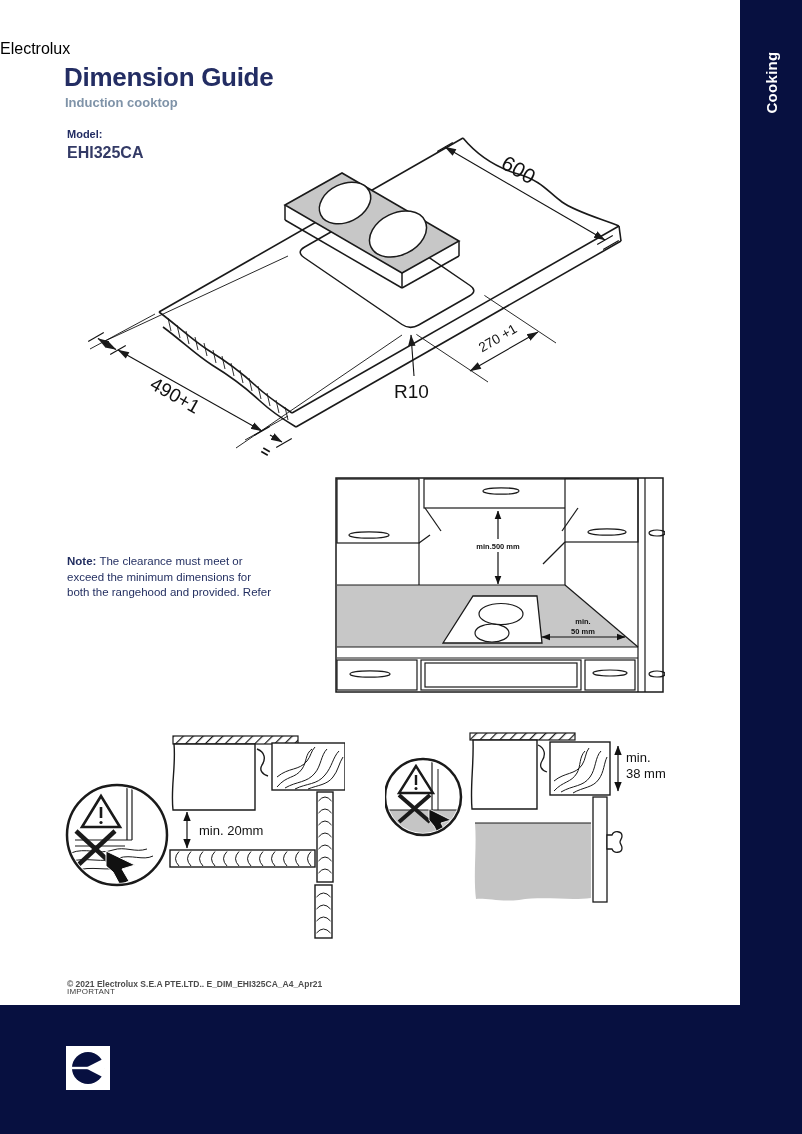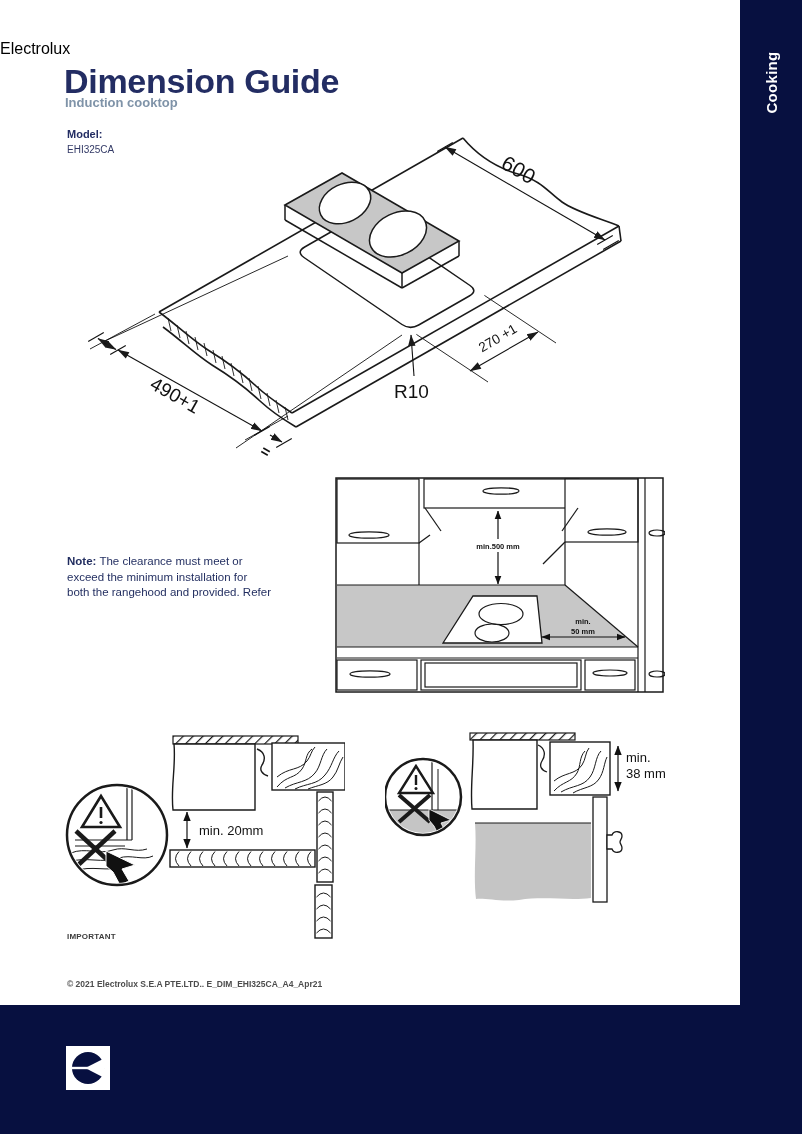--- a/index.html
+++ b/index.html
@@ -3,30 +3,30 @@
 <meta charset="utf-8">
 <style>
   html,body{margin:0;padding:0;background:#ffffff;}
   .page{position:relative;width:802px;height:1134px;background:#fff;overflow:hidden;
         font-family:"Liberation Sans",sans-serif;}
   .side-strip{position:absolute;left:740px;top:0;width:62px;height:1134px;background:var(--navy);}
   .cooking-tab{position:absolute;left:740px;top:0;width:62px;height:165px;display:flex;
         align-items:center;justify-content:center;}
   .cooking-tab span{transform:rotate(-90deg);color:#fff;font-weight:bold;font-size:15px;
         letter-spacing:.3px;white-space:nowrap;}
-  .title{position:absolute;left:64px;top:62px;font-size:34px;font-weight:bold;color:var(--heading);
+  .title{position:absolute;left:64px;top:62px;font-size:26px;font-weight:bold;color:var(--heading);
         letter-spacing:-.3px;}
   .subtitle{position:absolute;left:65px;top:95px;font-size:13px;font-weight:bold;color:var(--subtitle);}
   .model-label{position:absolute;left:67px;top:128px;font-size:11px;font-weight:bold;color:var(--heading);text-align:right;}
-  .model-value{position:absolute;left:67px;top:144px;font-size:10px;color:#333a66;}
+  .model-value{position:absolute;left:67px;top:144px;font-size:16px;color:#333a66;font-weight:bold;}
   .note{position:absolute;left:67px;top:554px;width:300px;font-size:11.5px;line-height:15.5px;
         color:var(--body-text);}
   .note b{font-weight:bold;}
   .svg-abs{position:absolute;}
-  .important-label{position:absolute;left:67px;top:932px;font-size:8px;font-weight:bold;color:#3c3c3c;
+  .important-label{position:absolute;left:67px;top:987px;font-size:8px;font-weight:normal;color:#3c3c3c;
         letter-spacing:.2px;}
   .important-text{position:absolute;left:67px;top:960px;font-size:8.5px;color:#4d4d4d;}
   .copyright{position:absolute;left:67px;top:979px;font-size:8.5px;color:#4d4d4d;font-weight:bold;}
   .footer{position:absolute;left:0;top:1005px;width:802px;height:129px;background:var(--navy);}
   .logo-box{position:absolute;left:66px;top:1046px;width:44px;height:44px;}
   svg text{font-family:"Liberation Sans",sans-serif;}
 </style>
 </head>
 <body>
 
@@ -121,21 +121,21 @@
     <text transform="translate(455,46) rotate(30.2)" text-anchor="middle" font-size="21" fill="#111">600</text>
     <text transform="translate(440,212) rotate(-30)" text-anchor="middle" font-size="13.5" fill="#111">270 +1</text>
     <text x="334" y="268" font-size="19" fill="#111">R10</text>
     <text transform="translate(112,271) rotate(29.5)" text-anchor="middle" font-size="19" fill="#111">490+1</text>
     <text transform="translate(203,326) rotate(30)" text-anchor="middle" font-size="15" font-weight="bold" fill="#111">=</text>
   </svg>
 
   <div class="note">
     <div><b>Note:</b>
       <span>The clearance must meet or</span></div>
-    <div>exceed the minimum installation for</div>
+    <div>exceed the minimum dimensions for</div>
     <div>both the rangehood and provided. Refer</div>
   </div>
 
   <svg class="svg-abs" style="left:335px;top:477px;" width="330" height="217" viewBox="0 0 330 217">
     <defs>
       <marker id="m2e" markerWidth="9" markerHeight="8" refX="8" refY="4" orient="auto" markerUnits="userSpaceOnUse">
         <path d="M0,0.7 L8.5,4 L0,7.3 Z" fill="#111"></path>
         </marker>
       <marker id="m2s" markerWidth="9" markerHeight="8" refX="0.5" refY="4" orient="auto" markerUnits="userSpaceOnUse">
         <path d="M8.5,0.7 L0,4 L8.5,7.3 Z" fill="#111"></path>

